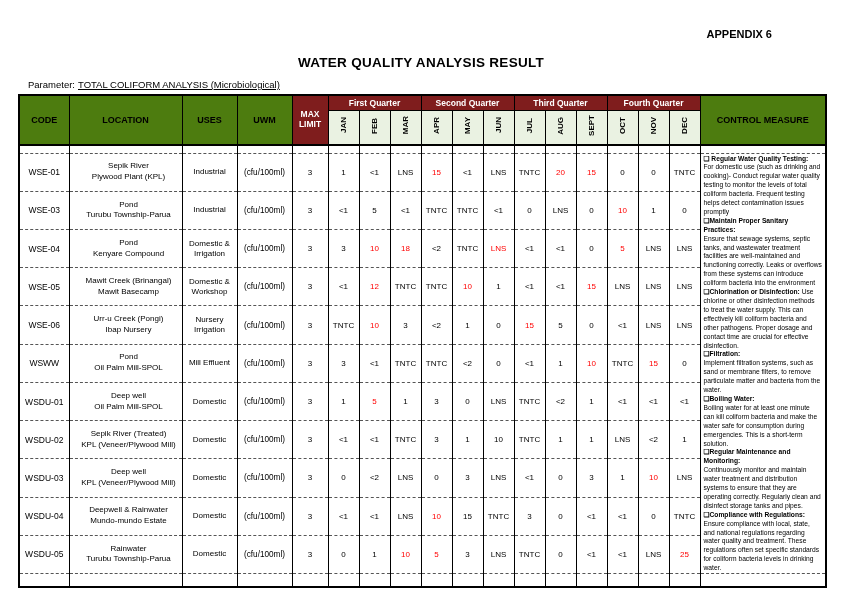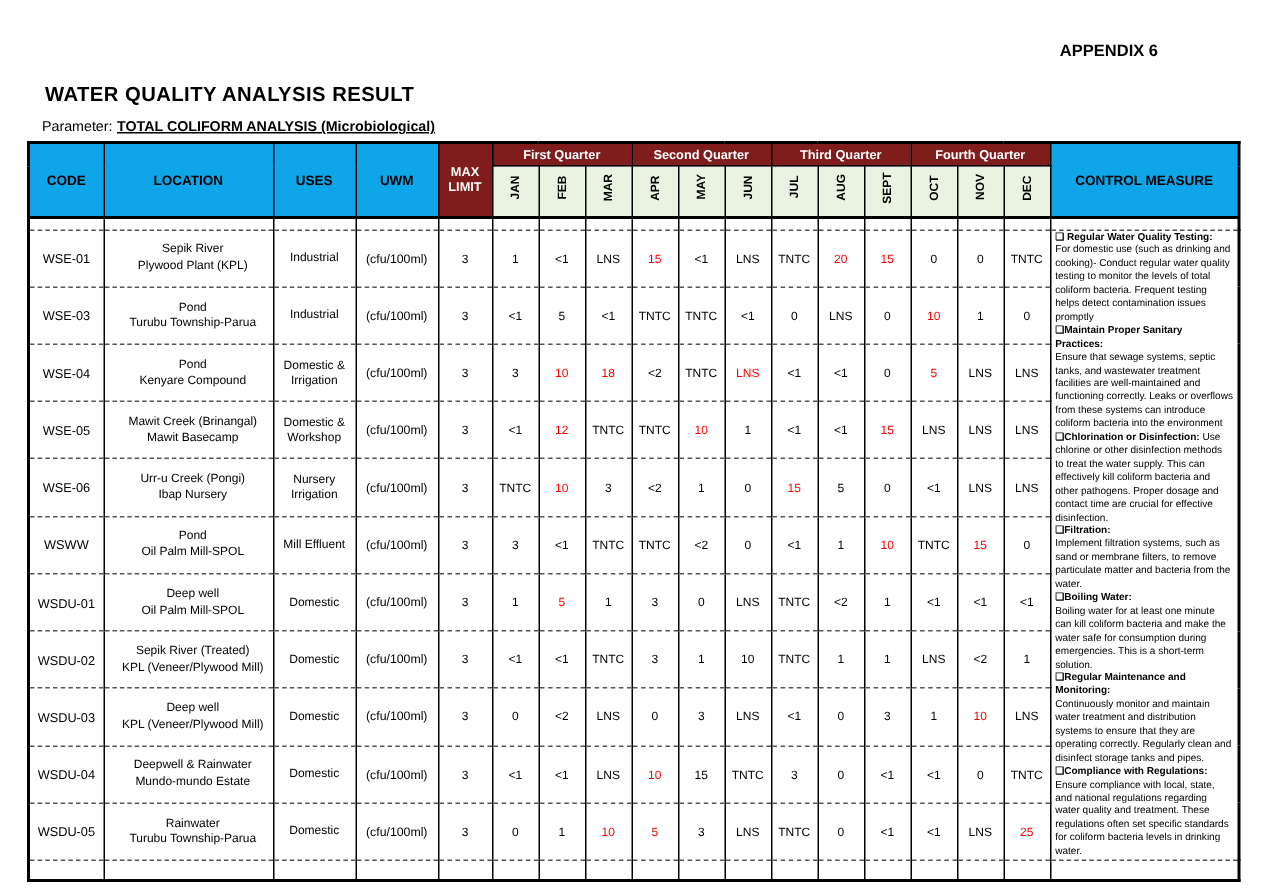--- a/index.html
+++ b/index.html
@@ -5,28 +5,28 @@
   html,body { margin:0; padding:0; }
   body {
     width:842px; height:595px; background:#ffffff; color:#000;
     font-family:"Liberation Sans", sans-serif; position:relative; overflow:hidden;
   }
   .top-header { display:flex; justify-content:space-between; align-items:flex-start;
     padding:28px 70px 0 28px; }
   .project-title { font-size:12.5px; font-weight:bold; }
   .company { font-size:10.5px; font-style:italic; margin-top:3px; }
   .appendix { font-size:11px; font-weight:bold; }
-  .doc-title { font-weight:bold; font-size:13.5px; margin-top:15px; letter-spacing:.3px;padding-left:30px; }
+  .doc-title { text-align:center; font-weight:bold; font-size:13.5px; margin-top:15px; letter-spacing:.3px; }
   .parameter-line { margin:9px 0 4px 28px; font-size:9.5px; }
-  .parameter-value { font-weight:bold; text-decoration:underline; margin-left:3px;margin-top:40px; }
+  .parameter-value { font-weight:normal; text-decoration:underline; margin-left:3px;margin-top:40px; }
 
   table { border-collapse:collapse; table-layout:fixed; width:807px; margin-left:18px; border:2px solid #000; }
   thead { border-bottom:2.5px solid #000; }
   th { border:1px solid #000; padding:0; }
-  .hdr-light { background:#0ea5e9; font-size:9px; font-weight:bold; }
+  .hdr-light { background:#4d7c0f; font-size:9px; font-weight:bold; }
   .hdr-dark  { background:#7f1d1d; color:#fff; font-weight:bold; }
   .quarter-th { height:14px; font-size:8.5px; }
   .maxlimit-th { font-size:8.5px; line-height:1.15; }
   .month-th { background:#eaf2e2; height:33px; vertical-align:middle; text-align:center; }
   .vert { writing-mode:vertical-rl; transform:rotate(180deg); font-size:8px; font-weight:bold; display:inline-block; line-height:1; }
 
   tbody td { border-left:1px solid #000; border-right:1px solid #000; border-top:1px dashed #555;
     font-size:8px; text-align:center; vertical-align:middle; padding:0; }
   tr.data-row { height:31px; }
   tr.spacer-top { height:8px; }

